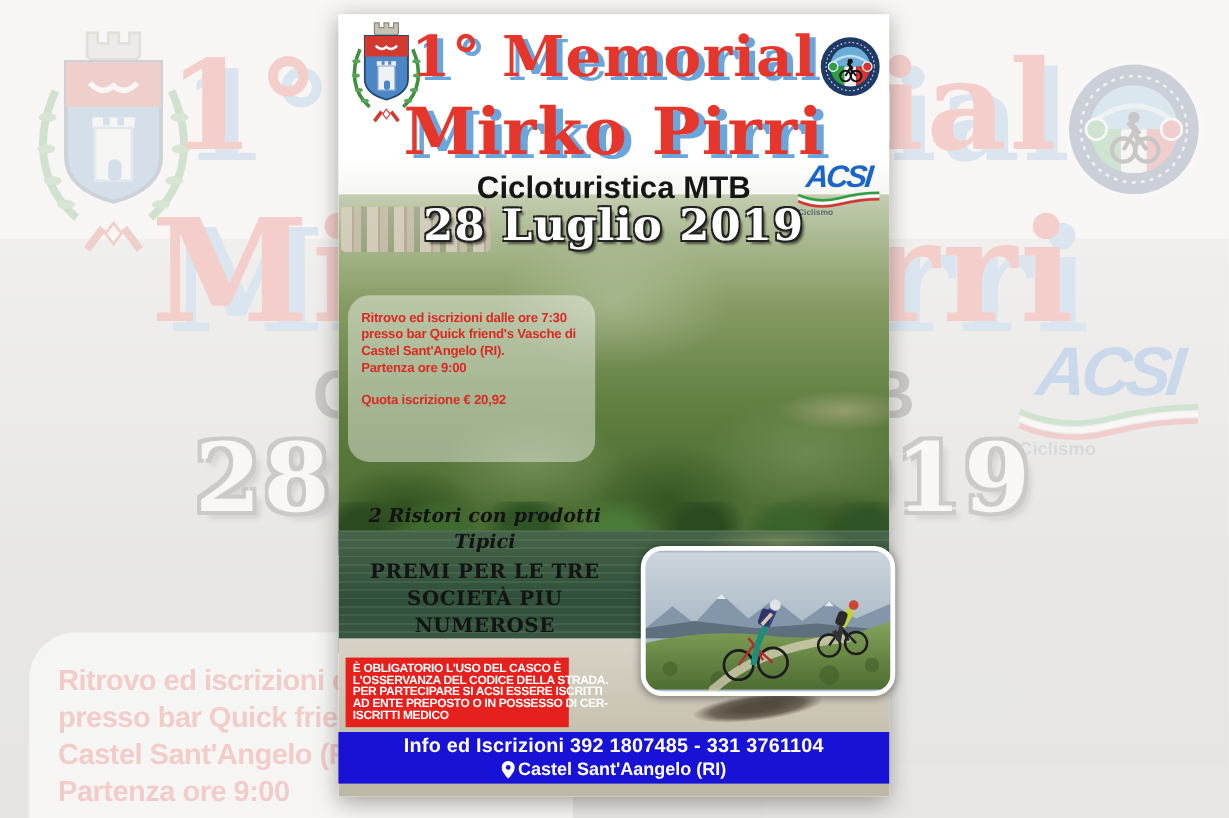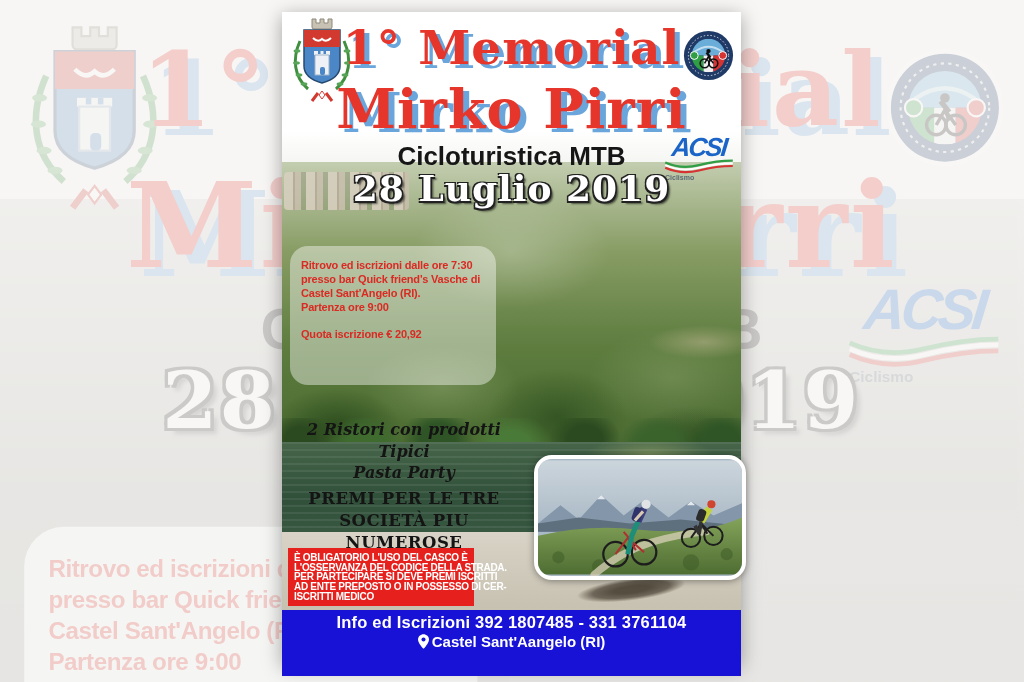--- a/index.html
+++ b/index.html
@@ -43,21 +43,21 @@
 
   .inset{left:252px;top:443px;width:204px;height:117px;border:4px solid #fff;border-radius:18px;
     overflow:hidden;box-shadow:0 1px 7px rgba(0,0,0,.4);background:#aab9c6;}
   .inset svg{display:block;width:100%;height:100%;}
 
   .warning{left:6px;top:536px;width:186px;height:58px;box-sizing:border-box;
     background:var(--warning_bg_red,#e6201c);color:#fff;padding:5px 6px;
     font:bold 10px/9.7px "Liberation Sans",sans-serif;letter-spacing:-.3px;}
   .warning .w-line{white-space:nowrap;}
 
-  .footer{left:0;right:0;top:598px;height:66px;background:var(--footer_bg_blue,#1712d6);
+  .footer{left:0;right:0;top:598px;height:43px;background:var(--footer_bg_blue,#1712d6);
     color:#fff;text-align:center;}
   .f1{font:bold 16.5px/1 "Liberation Sans",sans-serif;margin-top:4px;letter-spacing:.2px;}
   .f2{font:bold 15px/1 "Liberation Sans",sans-serif;margin-top:3px;}
   .f3{font:bold 15px/1 "Liberation Sans",sans-serif;margin-top:3px;display:flex;align-items:center;justify-content:center;gap:3px;}
   .pin{width:11px;height:15px;}
 
   
   .poster{left:282px;top:12px;width:459px;height:652px;background:#fff;
     box-shadow:0 4px 18px rgba(0,0,0,.35);z-index:2;}
   .photo{position:absolute;inset:0;overflow:hidden;}
@@ -278,21 +278,20 @@
         <div class="ib-line">Partenza ore 9:00</div>
       </div>
       <div class="ib-group">
         <div class="ib-line">Quota iscrizione  € 20,92</div>
       </div>
     </div>
 
     <div class="layer highlights">
       <div class="hl-italic">
         <div>2 Ristori con prodotti Tipici</div>
-        <div>Pasta Party</div>
       </div>
       <div class="hl-caps">
         <div>PREMI PER LE TRE</div>
         <div>SOCIETÀ PIU NUMEROSE</div>
       </div>
     </div>
 
     <div class="layer inset">
       <svg viewBox="0 0 200 112">
         <defs>
@@ -335,21 +334,21 @@
           <path d="M160,60 L168,47" stroke="#c3d23a" stroke-width="7" fill="none"></path>
           <rect x="156" y="48" width="8" height="12" rx="3" fill="#2b2b2b" transform="rotate(20 160 54)"></rect>
           <circle cx="170" cy="43" r="4" fill="#cf4530"></circle>
         </g>
       </svg>
     </div>
 
     <div class="layer warning">
       <div class="w-line">È OBLIGATORIO L'USO DEL CASCO È</div>
       <div class="w-line">L'OSSERVANZA DEL CODICE DELLA STRADA.</div>
-      <div class="w-line">PER PARTECIPARE SI DEVE PREMI ISCRITTI</div>
+      <div class="w-line">PER PARTECIPARE SI ACSI ESSERE ISCRITTI</div>
       <div class="w-line">AD ENTE PREPOSTO O IN POSSESSO DI CER-</div>
       <div class="w-line">ISCRITTI MEDICO</div>
     </div>
 
     <div class="layer footer">
       <div class="f1">Info ed Iscrizioni  392 1807485 - 331 3761104</div>
       <div class="f3">
         <svg class="pin" viewBox="0 0 12 16">
           <path d="M6,0 C2.7,0 0,2.6 0,5.8 C0,10 6,16 6,16 S12,10 12,5.8 C12,2.6 9.3,0 6,0 Z" fill="#fff"></path>
           <circle cx="6" cy="5.8" r="2.2" fill="#1712d6"></circle>

